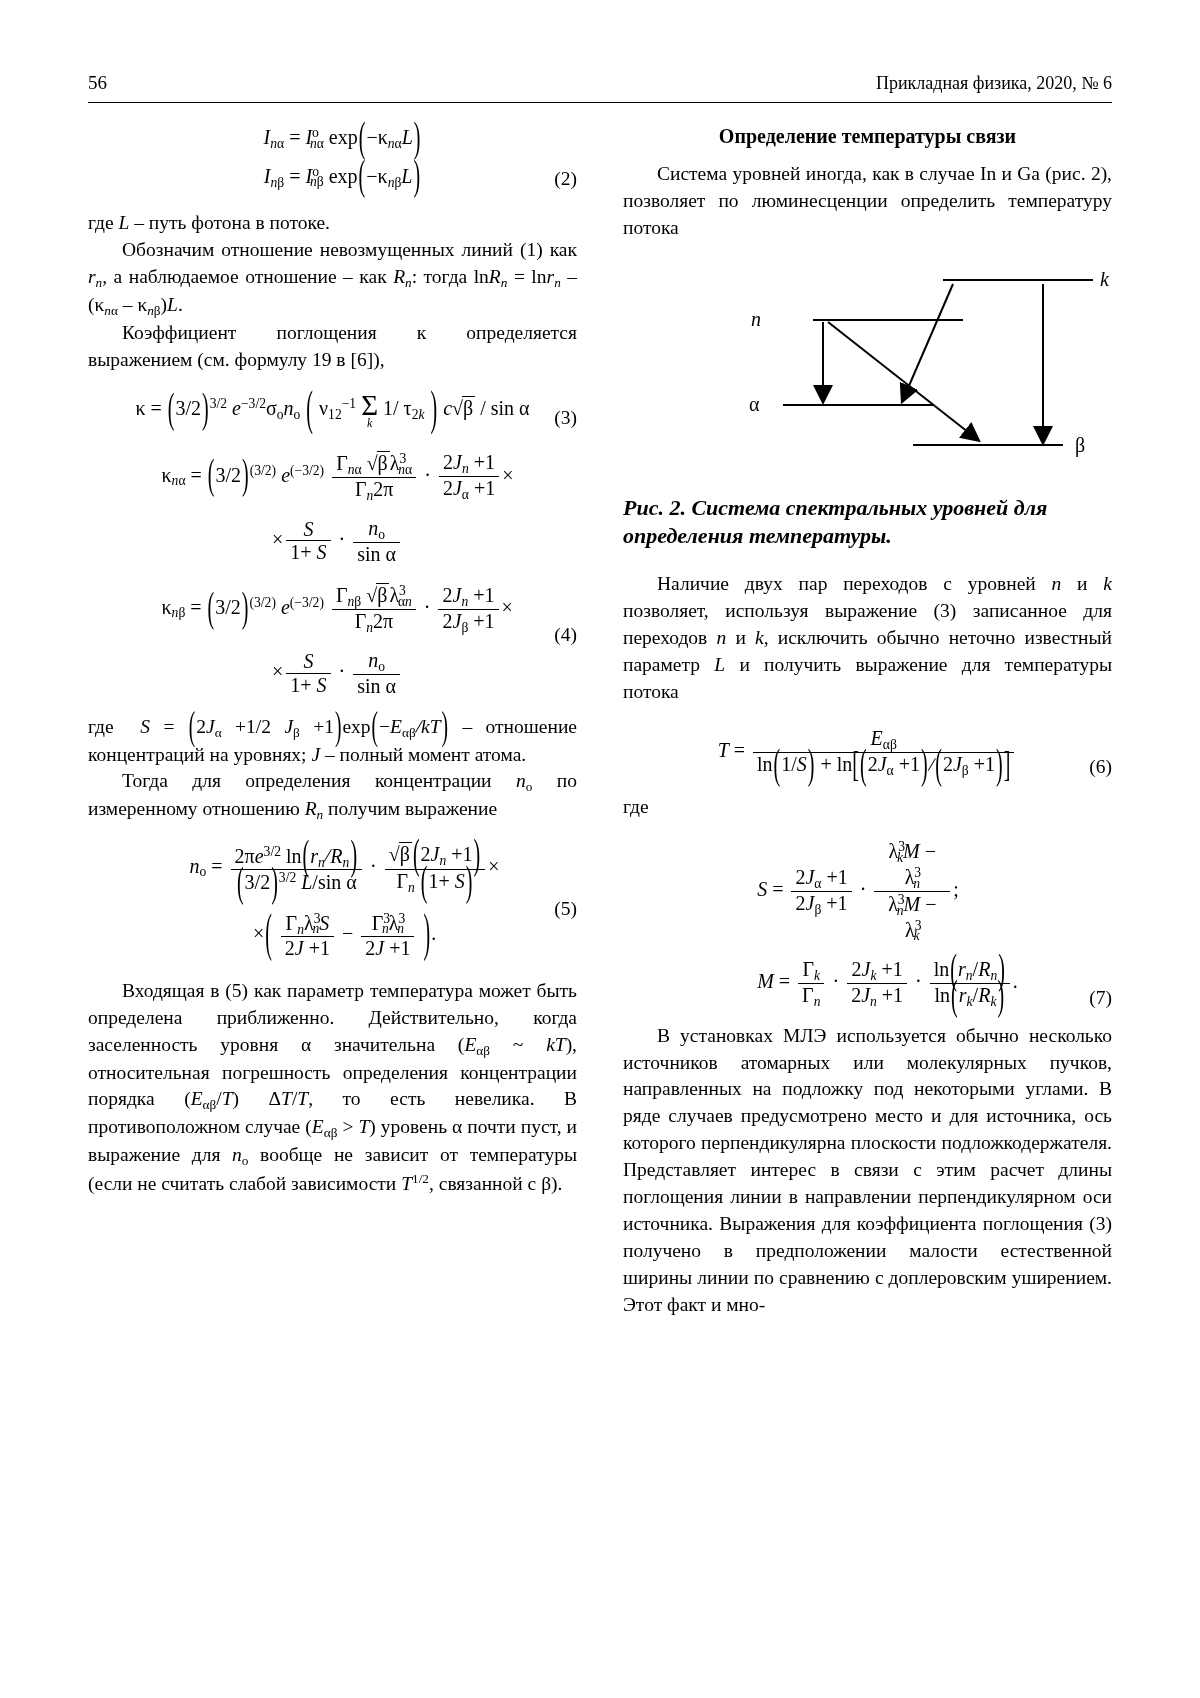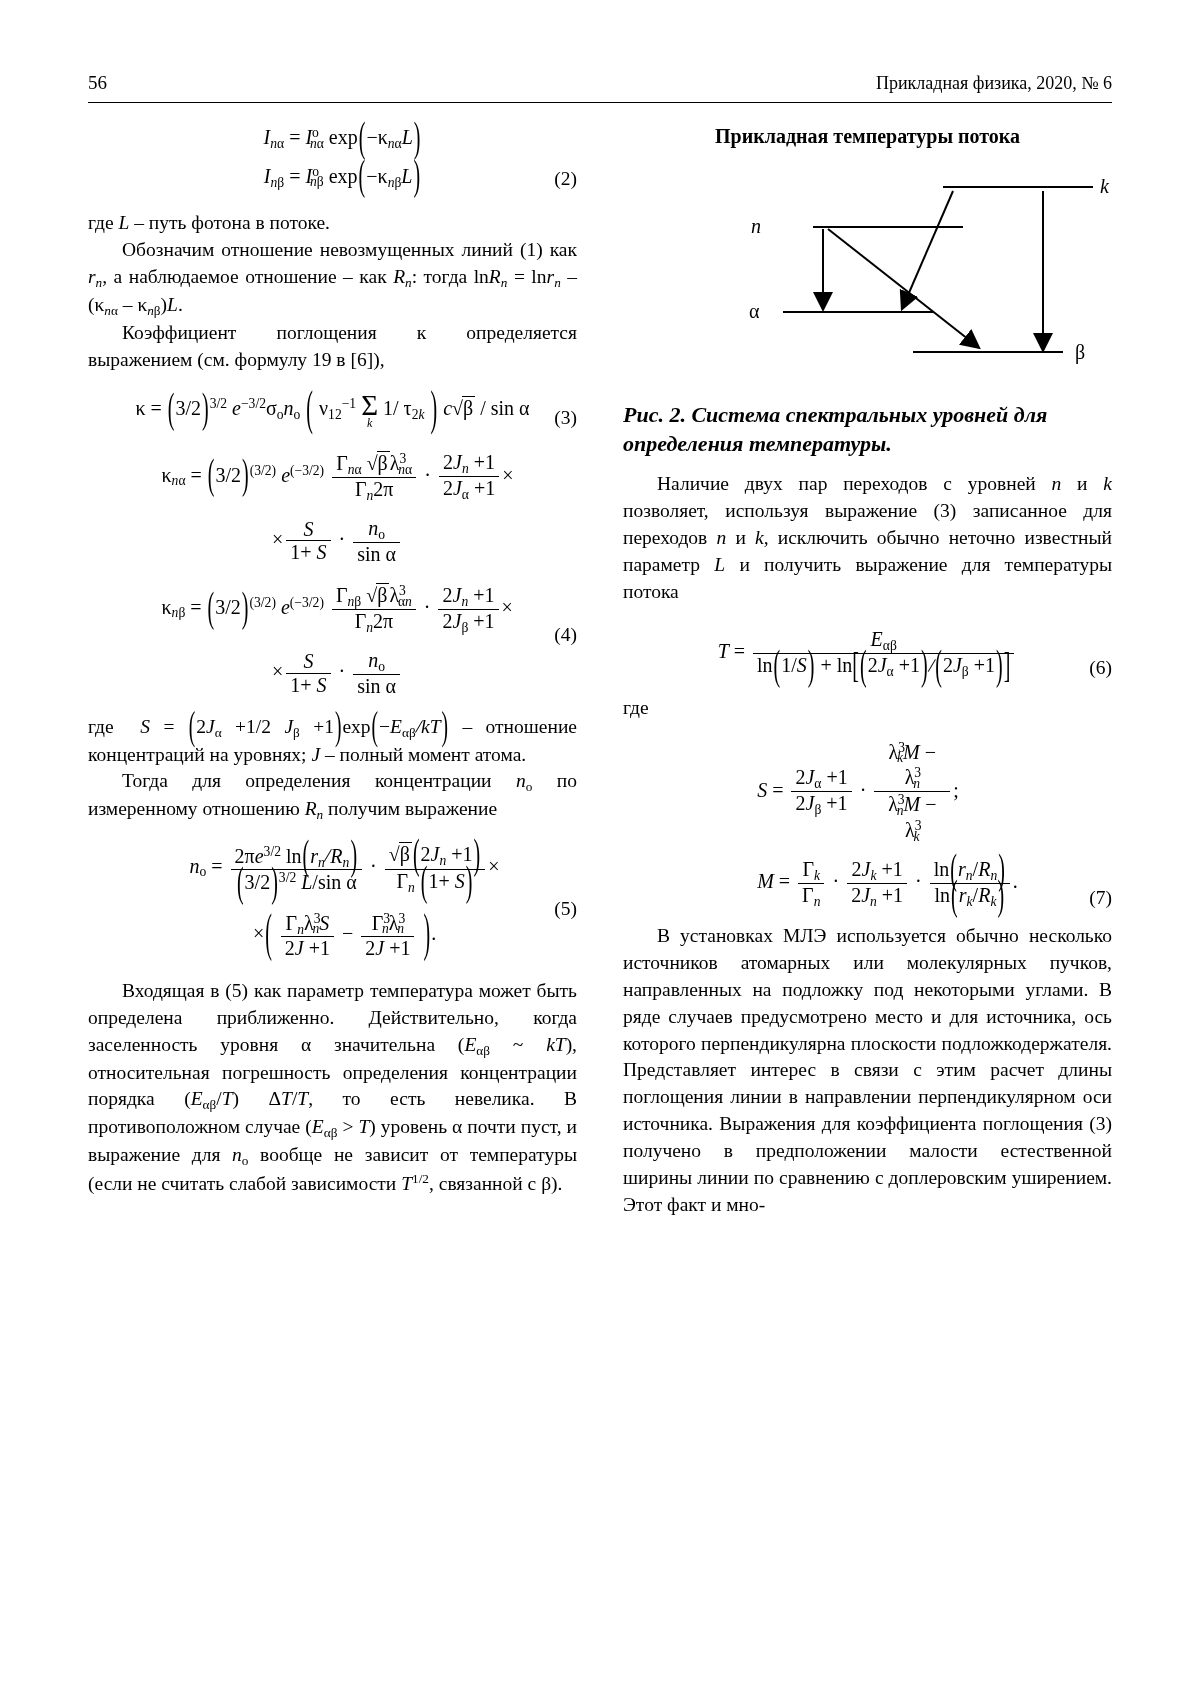--- a/index.html
+++ b/index.html
@@ -200,22 +200,23 @@
         </div>
         <span class="eqnum" style="bottom:40px;">(5)</span>
       </div>
 
       <p style="margin-top:18px;">Входящая в (5) как параметр температура может быть определена приближенно. Действительно, когда заселенность уровня α значительна (<i>E</i><sub>αβ</sub> ~ <i>kT</i>), относительная погрешность определения концентрации порядка (<i>E</i><sub>αβ</sub>/<i>T</i>) Δ<i>T</i>/<i>T</i>, то есть невелика. В противоположном случае (<i>E</i><sub>αβ</sub> &gt; <i>T</i>) уровень α почти пуст, и выражение для <i>n</i><sub>о</sub> вообще не зависит от температуры (если не считать слабой зависимости <i>T</i><sup>1/2</sup>, связанной с β).</p>
 
     </div>
 
     <div class="col">
 
-      <div class="sect" style="margin-top:4px;">Прикладная температуры потока</div>
-
+      <div class="sect" style="margin-top:4px;">Определение температуры связи</div>
+
+      <p>Система уровней иногда, как в случае In и Ga (рис. 2), позволяет по люминесценции определить температуру потока</p>
 
       <div class="figwrap">
         <svg width="489" height="220" viewBox="0 0 489 220">
           <defs>
             <marker id="arrow" markerWidth="10" markerHeight="10" refX="5" refY="5" orient="auto">
               <path d="M0,0 L10,5 L0,10 z" fill="#000"></path>
             </marker>
           </defs>
 
           <line x1="190" y1="60" x2="340" y2="60" stroke="#000" stroke-width="2.2"></line>
@@ -229,21 +230,21 @@
           <line x1="420" y1="24" x2="420" y2="176" stroke="#000" stroke-width="2" marker-end="url(#arrow)"></line>
 
           <text x="477" y="26" font-family="Liberation Serif, serif" font-style="italic" font-size="20">k</text>
           <text x="128" y="66" font-family="Liberation Serif, serif" font-style="italic" font-size="20">n</text>
           <text x="126" y="151" font-family="Liberation Serif, serif" font-size="20">α</text>
           <text x="452" y="192" font-family="Liberation Serif, serif" font-size="20">β</text>
         </svg>
         <div class="figcap">Рис. 2. Система спектральных уровней для определения температуры.</div>
       </div>
 
-      <p style="margin-top:13px;">Наличие двух пар переходов с уровней <i>n</i> и <i>k</i> позволяет, используя выражение (3) записанное для переходов <i>n</i> и <i>k</i>, исключить обычно неточно известный параметр <i>L</i> и получить выражение для температуры потока</p>
+      <p style="margin-top:20px;">Наличие двух пар переходов с уровней <i>n</i> и <i>k</i> позволяет, используя выражение (3) записанное для переходов <i>n</i> и <i>k</i>, исключить обычно неточно известный параметр <i>L</i> и получить выражение для температуры потока</p>
 
       <div class="eqblock" style="margin-top:22px;">
         <span class="eqbody">
           <i>T</i> =
           <span class="frac">
             <span class="num"><i>E</i><sub>αβ</sub></span>
             <span class="den">ln<span class="bigparen">(</span>1/<i>S</i><span class="bigparen">)</span> + ln<span class="brk">[</span><span class="bigparen">(</span>2<i>J</i><sub>α</sub> +1<span class="bigparen">)</span><span style="display:inline-block;transform:rotate(12deg);">/</span><span class="bigparen">(</span>2<i>J</i><sub>β</sub> +1<span class="bigparen">)</span><span class="brk">]</span></span>
           </span>
         </span>
         <span class="eqnum">(6)</span>

